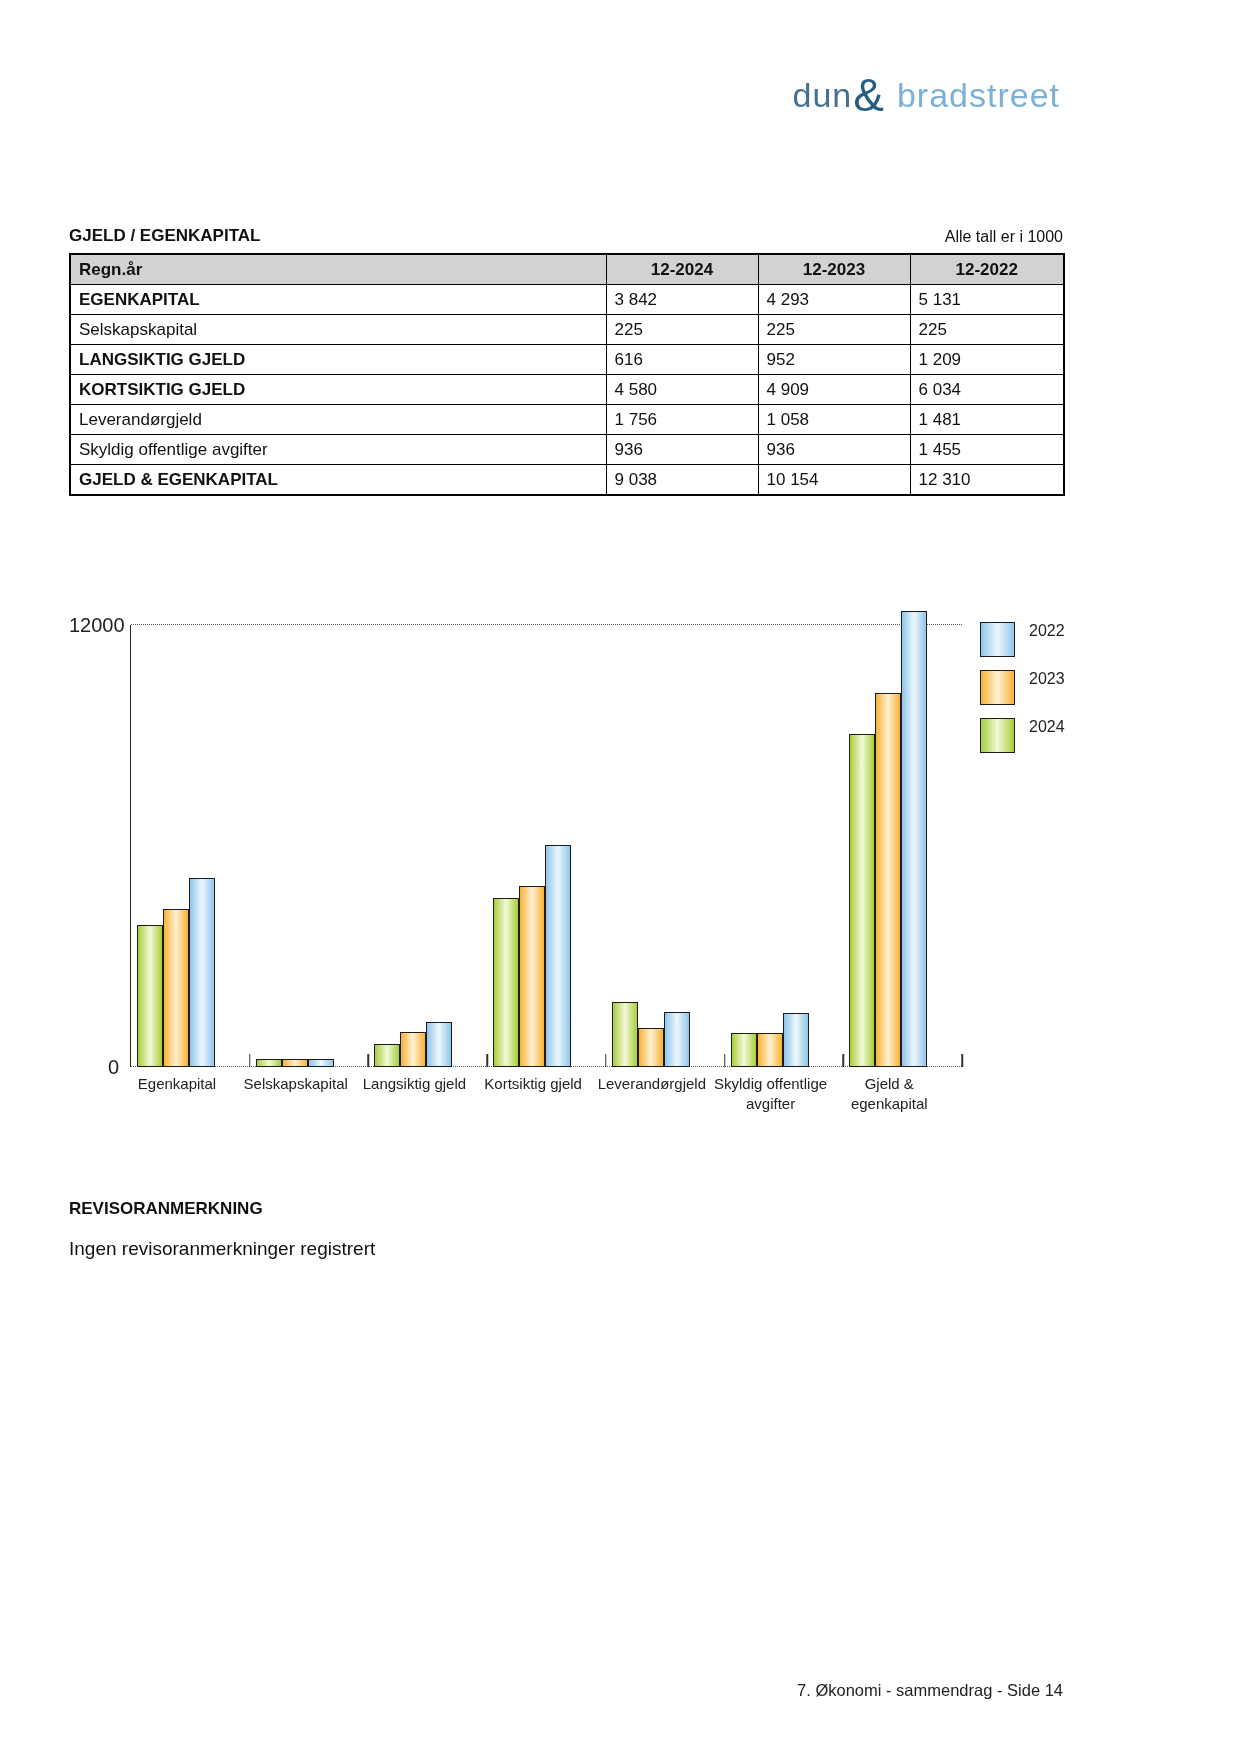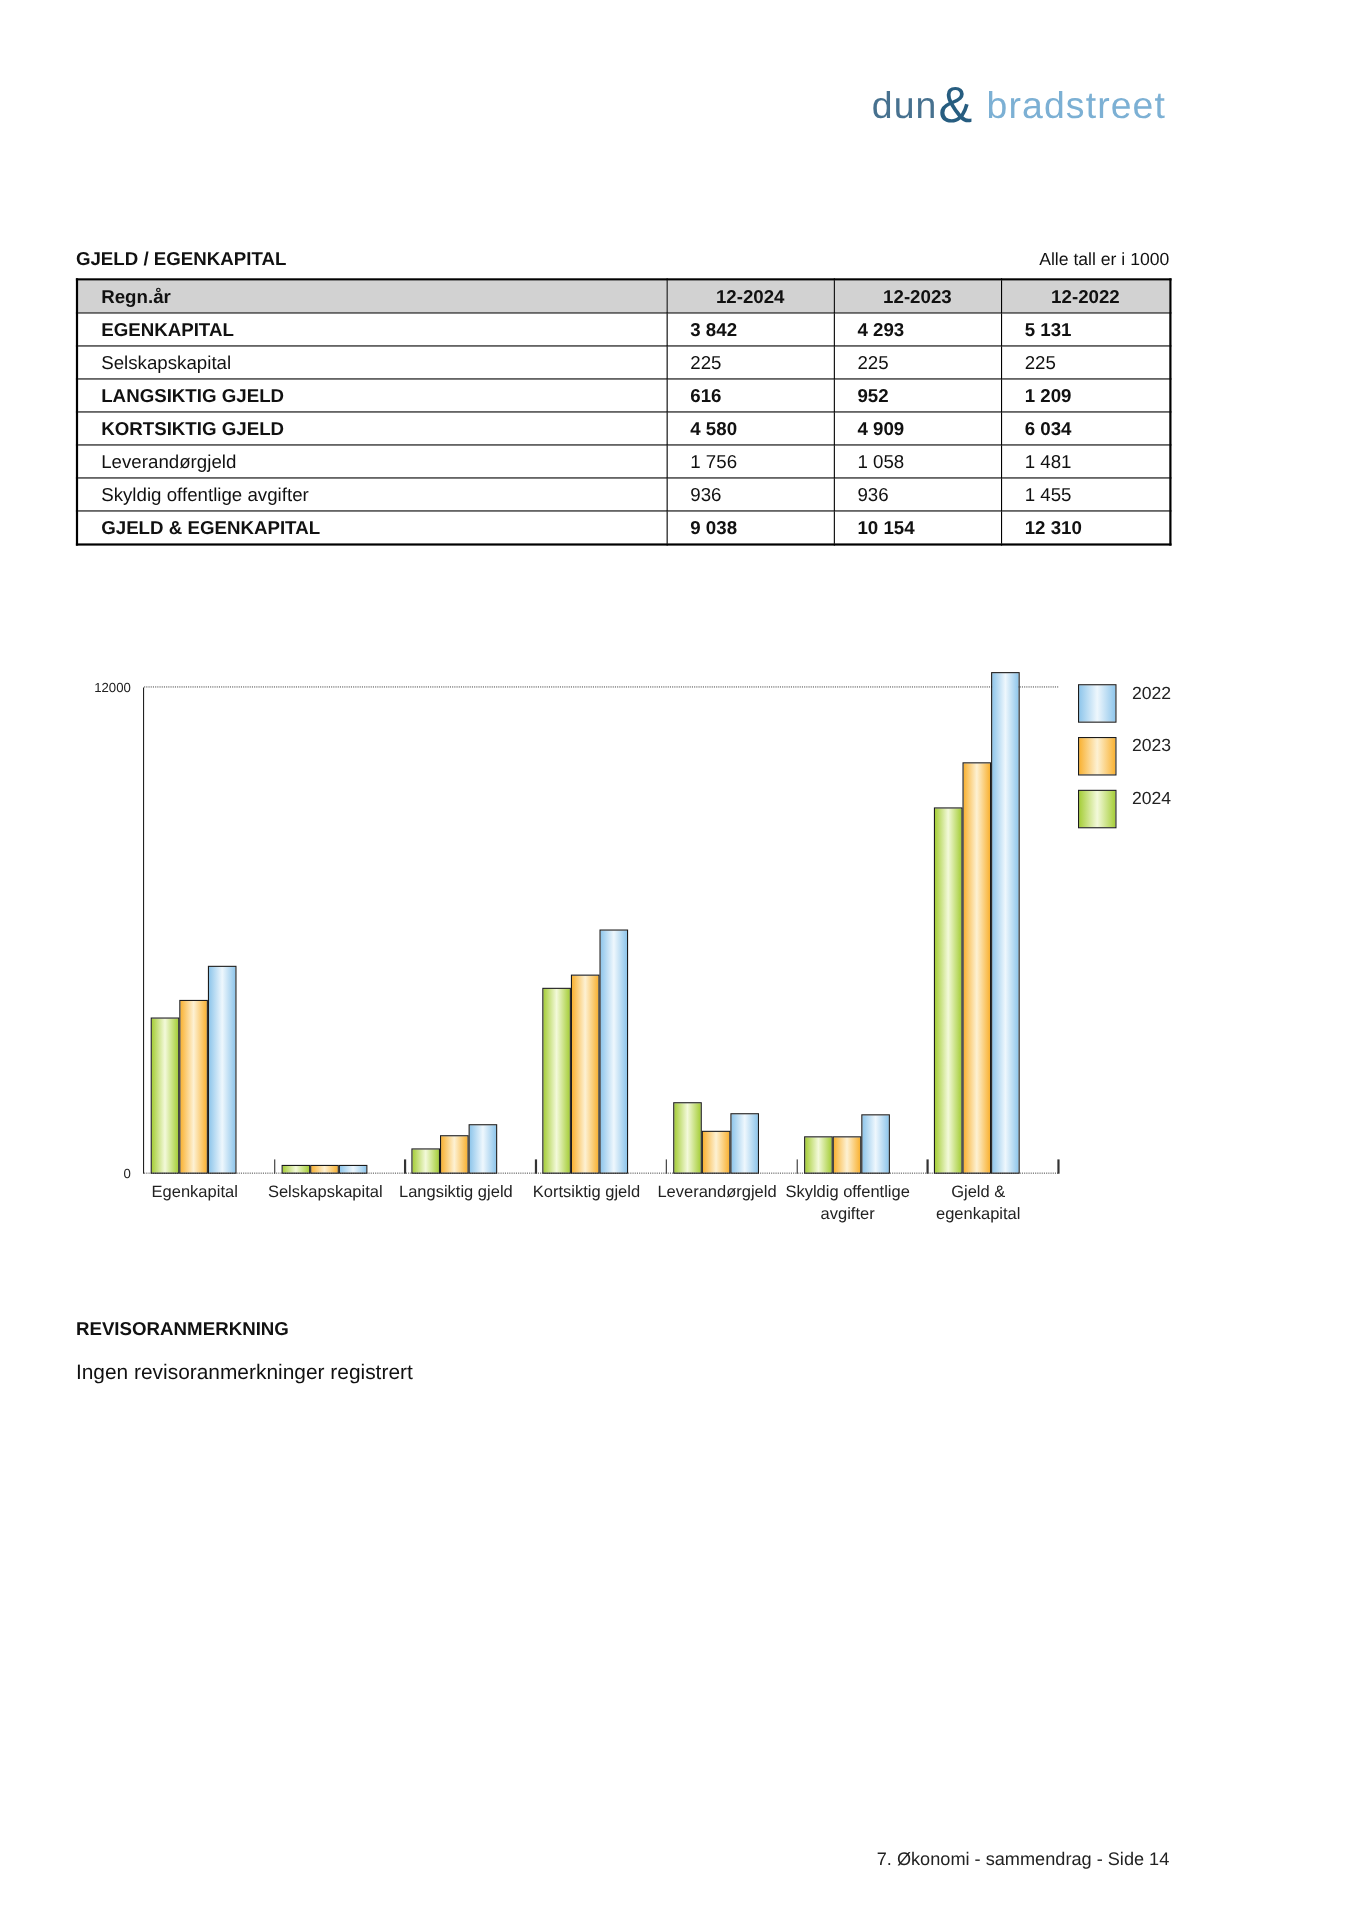--- a/index.html
+++ b/index.html
@@ -16,33 +16,33 @@
   
   .sec-title{position:absolute;left:69px;top:226px;font-size:17px;font-weight:bold;}
   .units-note{position:absolute;right:178px;top:228px;font-size:16px;}
   
   table.fin{
     position:absolute;left:69px;top:253px;width:994px;
     border-collapse:collapse;table-layout:fixed;font-size:17px;
     border:2px solid #000;
   }
   table.fin th,table.fin td{
-    border:1.5px solid #000;height:29px;padding:0 21px;overflow:hidden;white-space:nowrap;
+    border:1.5px solid #000;height:29px;padding:0 8px;overflow:hidden;white-space:nowrap;
   }
   table.fin thead th{background:#d2d2d2;font-weight:bold;}
   table.fin .lbl{text-align:left;}
   table.fin .num{}
-  table.fin tr.bold td{font-weight:bold;}
+  table.fin tr.bold td{font-weight:normal;}
   
   .chart-wrap{position:absolute;left:69px;top:540px;width:994px;height:585px;}
   .plot{position:absolute;left:62px;top:65px;width:831px;height:462px;}
   .yaxis{position:absolute;left:-1px;top:20px;bottom:0;width:0;border-left:1.6px solid #222;}
   .gridline{position:absolute;left:0;right:0;top:19px;border-top:1.5px dotted #555;}
   .baseline{position:absolute;left:0;right:0;bottom:0;border-bottom:1.5px dotted #555;}
-  .ylab{position:absolute;width:50px;text-align:right;font-size:12px;color:#222;transform:translateY(-50%);}
+  .ylab{position:absolute;width:50px;text-align:right;font-size:20px;color:#222;transform:translateY(-50%);}
   .ylab.top{left:0;top:85px;}
   .ylab.zero{left:0;top:527px;}
   .slot{position:absolute;bottom:0;height:100%;}
   .tick{position:absolute;bottom:0;width:1.5px;height:13px;background:#333;transform:translateX(-50%);}
   .bargroup{position:absolute;left:6px;bottom:0;display:flex;align-items:flex-end;}
   .bar{width:26px;box-sizing:border-box;border:1.5px solid #1b1b1b;}
   .catlab{
     position:absolute;top:calc(100% + 7px);left:-14px;width:120px;
     text-align:center;font-size:15px;color:#222;line-height:1.3;
   }

